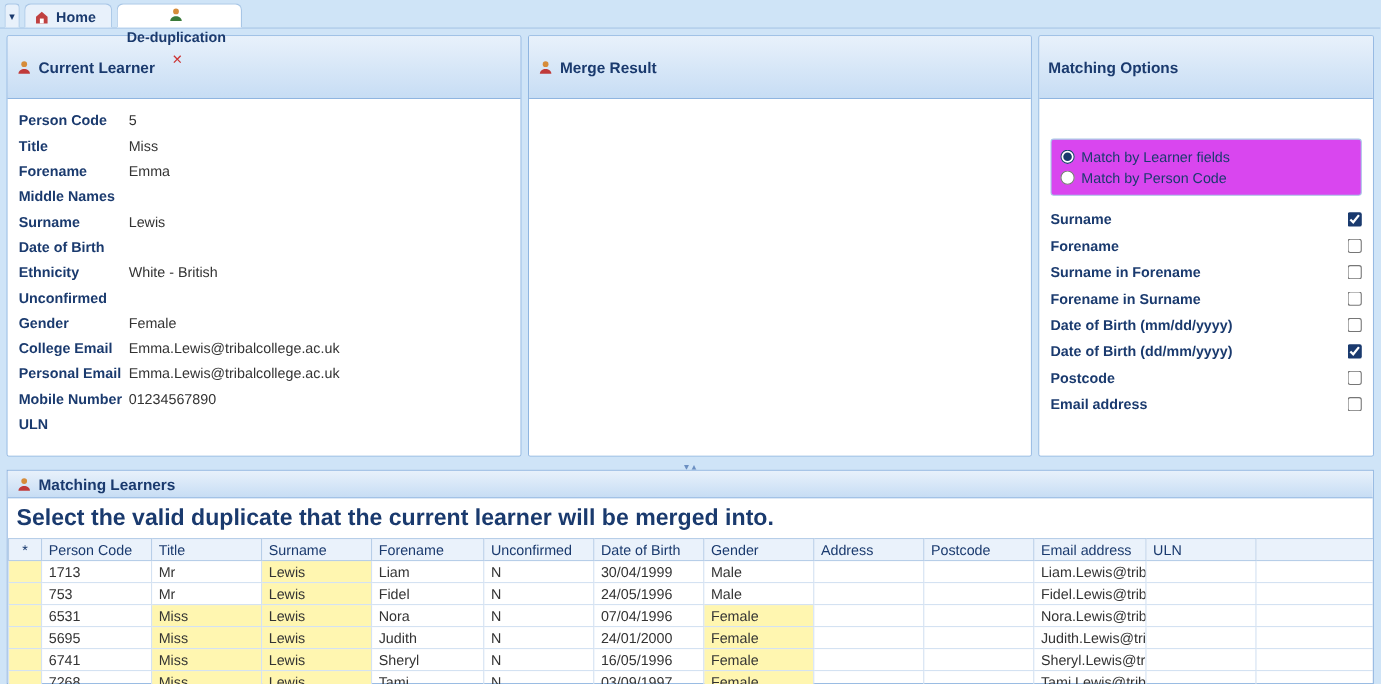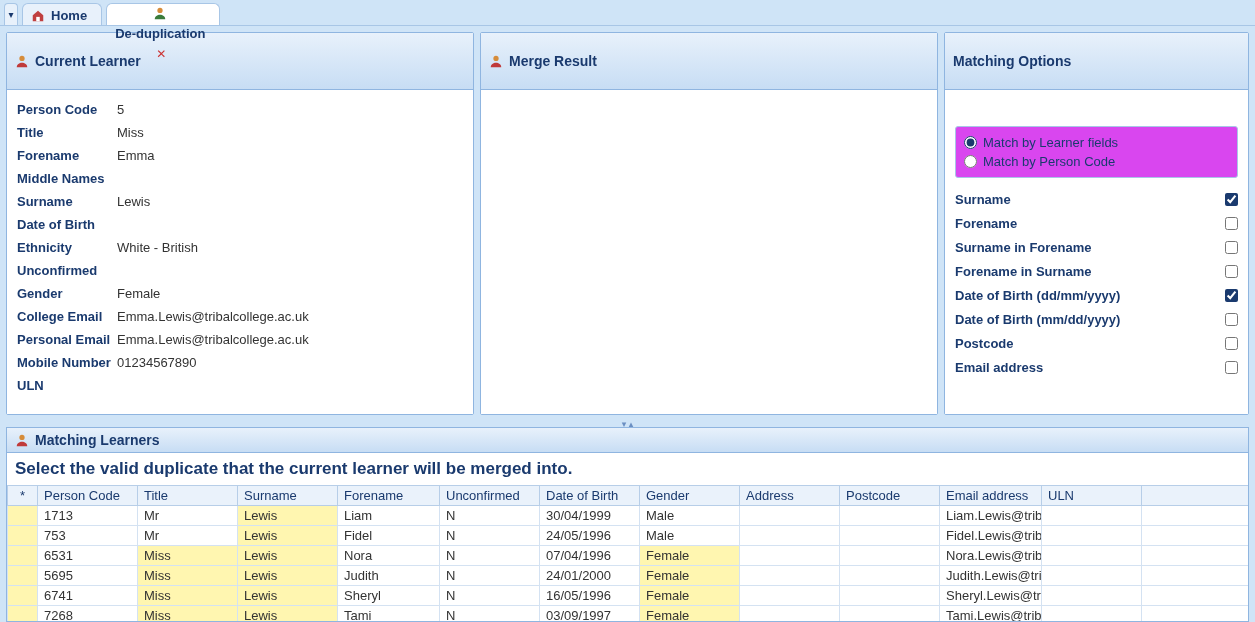--- a/index.html
+++ b/index.html
@@ -148,21 +148,21 @@
     font-weight: bold;
     color: #1a3a6e;
     display: flex;
     align-items: center;
     gap: 6px;
     font-size:14px;
   }
   .instruction {
     padding: 6px 8px 6px 8px;
     font-weight: bold;
-    font-size: 17px;
+    font-size: 21px;
     color: #1a3a6e;
   }
   table.results {
     border-collapse: collapse;
     width: 100%;
     table-layout: fixed;
     font-size: 13px;
   }
   table.results th {
     text-align: left;
@@ -327,26 +327,26 @@
           </div>
           <div class="check-row">
             <span class="lbl">Surname in Forename</span>
             <input type="checkbox" style="">
           </div>
           <div class="check-row">
             <span class="lbl">Forename in Surname</span>
             <input type="checkbox" style="">
           </div>
           <div class="check-row">
+            <span class="lbl">Date of Birth (mm/dd/yyyy)</span>
+            <input type="checkbox" style="">
+          </div>
+          <div class="check-row">
             <span class="lbl">Date of Birth (dd/mm/yyyy)</span>
             <input type="checkbox" checked="" style="">
-          </div>
-          <div class="check-row">
-            <span class="lbl">Date of Birth (mm/dd/yyyy)</span>
-            <input type="checkbox" style="">
           </div>
           <div class="check-row">
             <span class="lbl">Postcode</span>
             <input type="checkbox" style="">
           </div>
           <div class="check-row">
             <span class="lbl">Email address</span>
             <input type="checkbox" style="">
           </div>
         </div>

